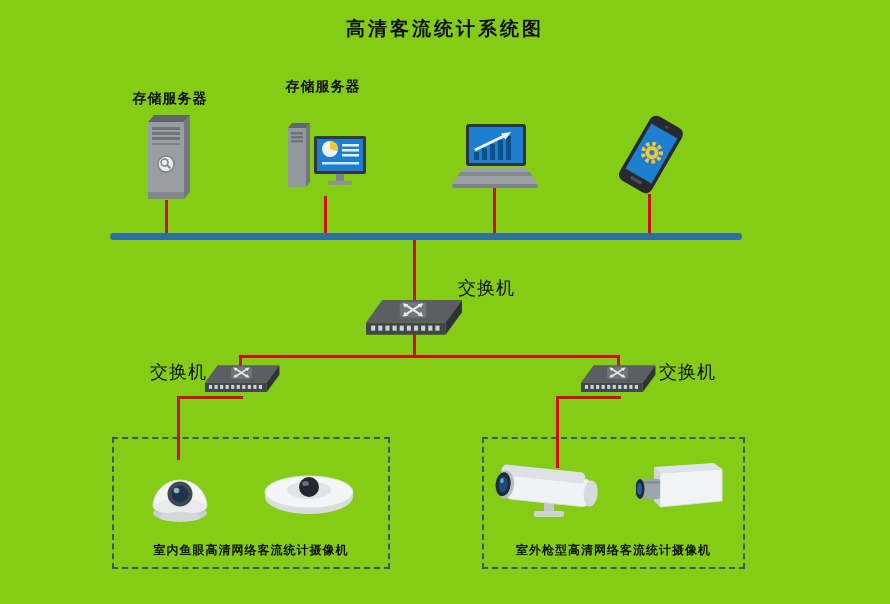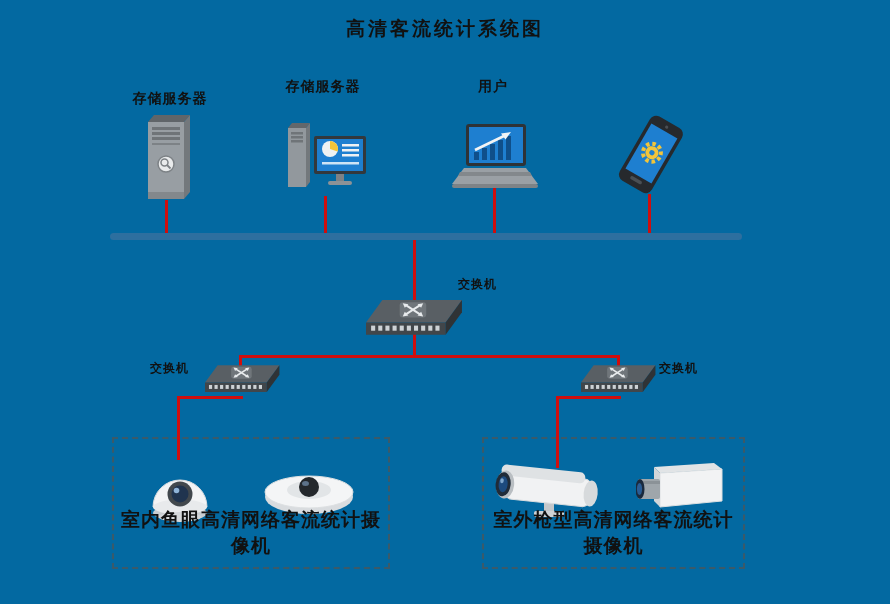--- a/index.html
+++ b/index.html
@@ -5,21 +5,21 @@
   * { box-sizing: border-box; margin: 0; padding: 0; }
   html, body { background: #ffffff; }
   body {
     font-family: "Liberation Sans", "DejaVu Sans", sans-serif;
     color: #111111;
   }
   .canvas {
     position: relative;
     width: 890px;
     height: 604px;
-    background: #0369a1;
+    background: #84cc16;
     overflow: hidden;
   }
   .title {
     position: absolute;
     top: 16px; left: 0; width: 100%;
     text-align: center;
     font-size: 19px;
     font-weight: bold;
     letter-spacing: 3px;
   }
@@ -27,43 +27,43 @@
     position: absolute;
     width: 124px;
     text-align: center;
     font-size: 14px;
     font-weight: bold;
     letter-spacing: 1px;
     z-index: 5;
   }
   .sw-label {
     position: absolute;
-    font-size: 12px;
-    font-weight: bold;
+    font-size: 18px;
+    font-weight: normal;
     letter-spacing: 1px;
     z-index: 5;
   }
   .icon { position: absolute; z-index: 4; }
   .link { position: absolute; background: var(--link, #cf0e0e); z-index: 2; }
   .bus {
     position: absolute;
     left: 110px; top: 233px; width: 632px; height: 7px;
     border-radius: 4px;
     background: var(--bus, #2d6f9f);
     z-index: 3;
   }
   .cam-box {
     position: absolute;
     border: 2px dashed var(--dash, #3a5a6a);
   }
   .group-label {
     position: absolute;
     left: 0; right: 0; bottom: 8px;
     text-align: center;
-    font-size: 19px;
+    font-size: 12px;
     font-weight: bold;
     letter-spacing: 1px;
     z-index: 5;
   }
   .cam { position: absolute; z-index: 4; }
   .defs-hidden { position: absolute; width: 0; height: 0; overflow: hidden; }
 </style>
 </head>
 <body>
 
@@ -97,21 +97,20 @@
     </g>
   </symbol>
 </svg>
 
 <div class="canvas">
 
   <div class="title">高清客流统计系统图</div>
 
   <div class="dev-label" style="left:108px; top:78px;margin-top:12px;">存储服务器</div>
   <div class="dev-label" style="left:261px; top:78px;">存储服务器</div>
-  <div class="dev-label" style="left:431px; top:78px;">用户</div>
 
   <svg class="icon" style="left:138px; top:112px;" width="58" height="92" viewBox="0 0 58 92">
     <polygon points="10,10 46,10 52,3 16,3" fill="#606569"></polygon>
     <polygon points="46,10 52,3 52,80 46,87" fill="#73787c"></polygon>
     <rect x="10" y="10" width="36" height="77" fill="#989ea3"></rect>
     <rect x="14" y="15" width="28" height="3" fill="#6f7478"></rect>
     <rect x="14" y="20" width="28" height="3" fill="#6f7478"></rect>
     <rect x="14" y="25" width="28" height="3" fill="#6f7478"></rect>
     <rect x="14" y="31" width="28" height="2" fill="#7d8286"></rect>
     <circle cx="28" cy="52" r="8" fill="#e9ebec" stroke="#7d8286" stroke-width="1.5"></circle>

